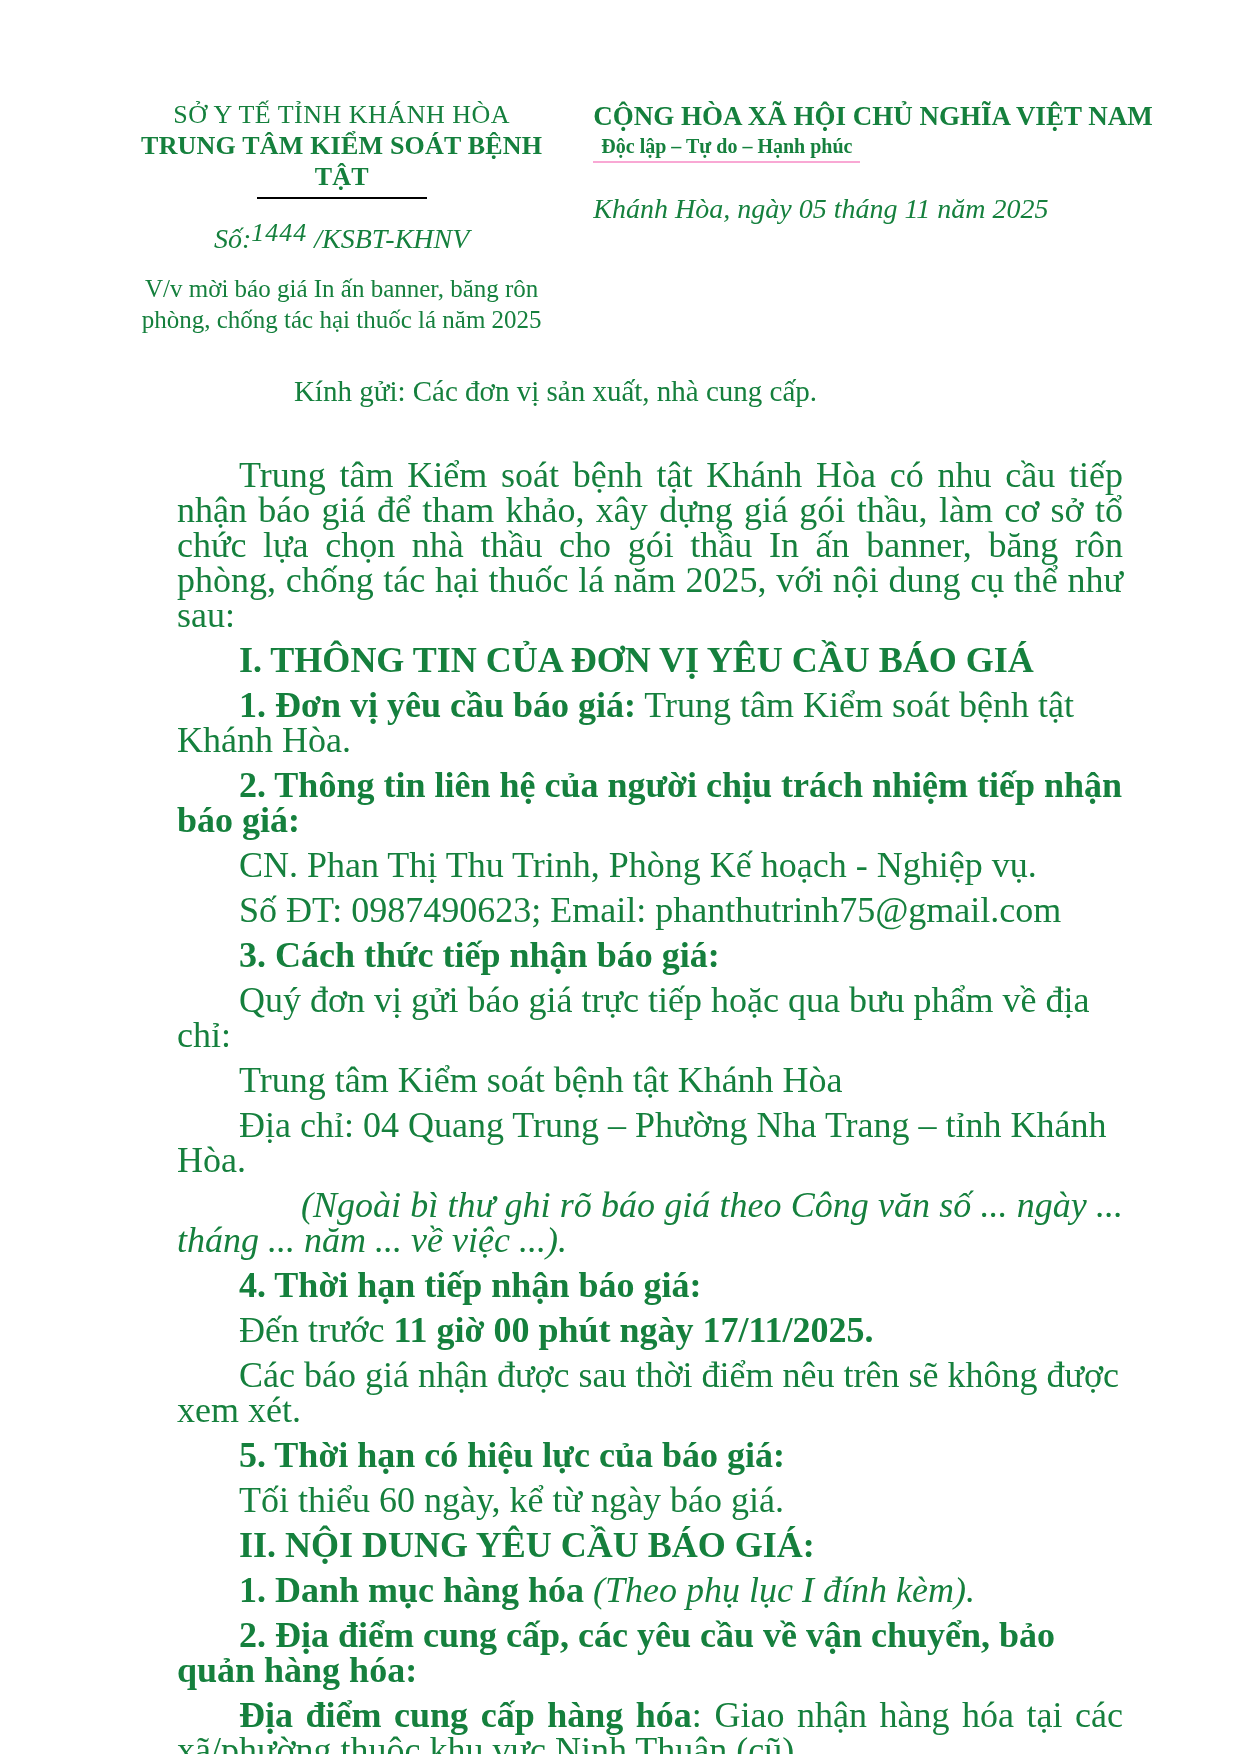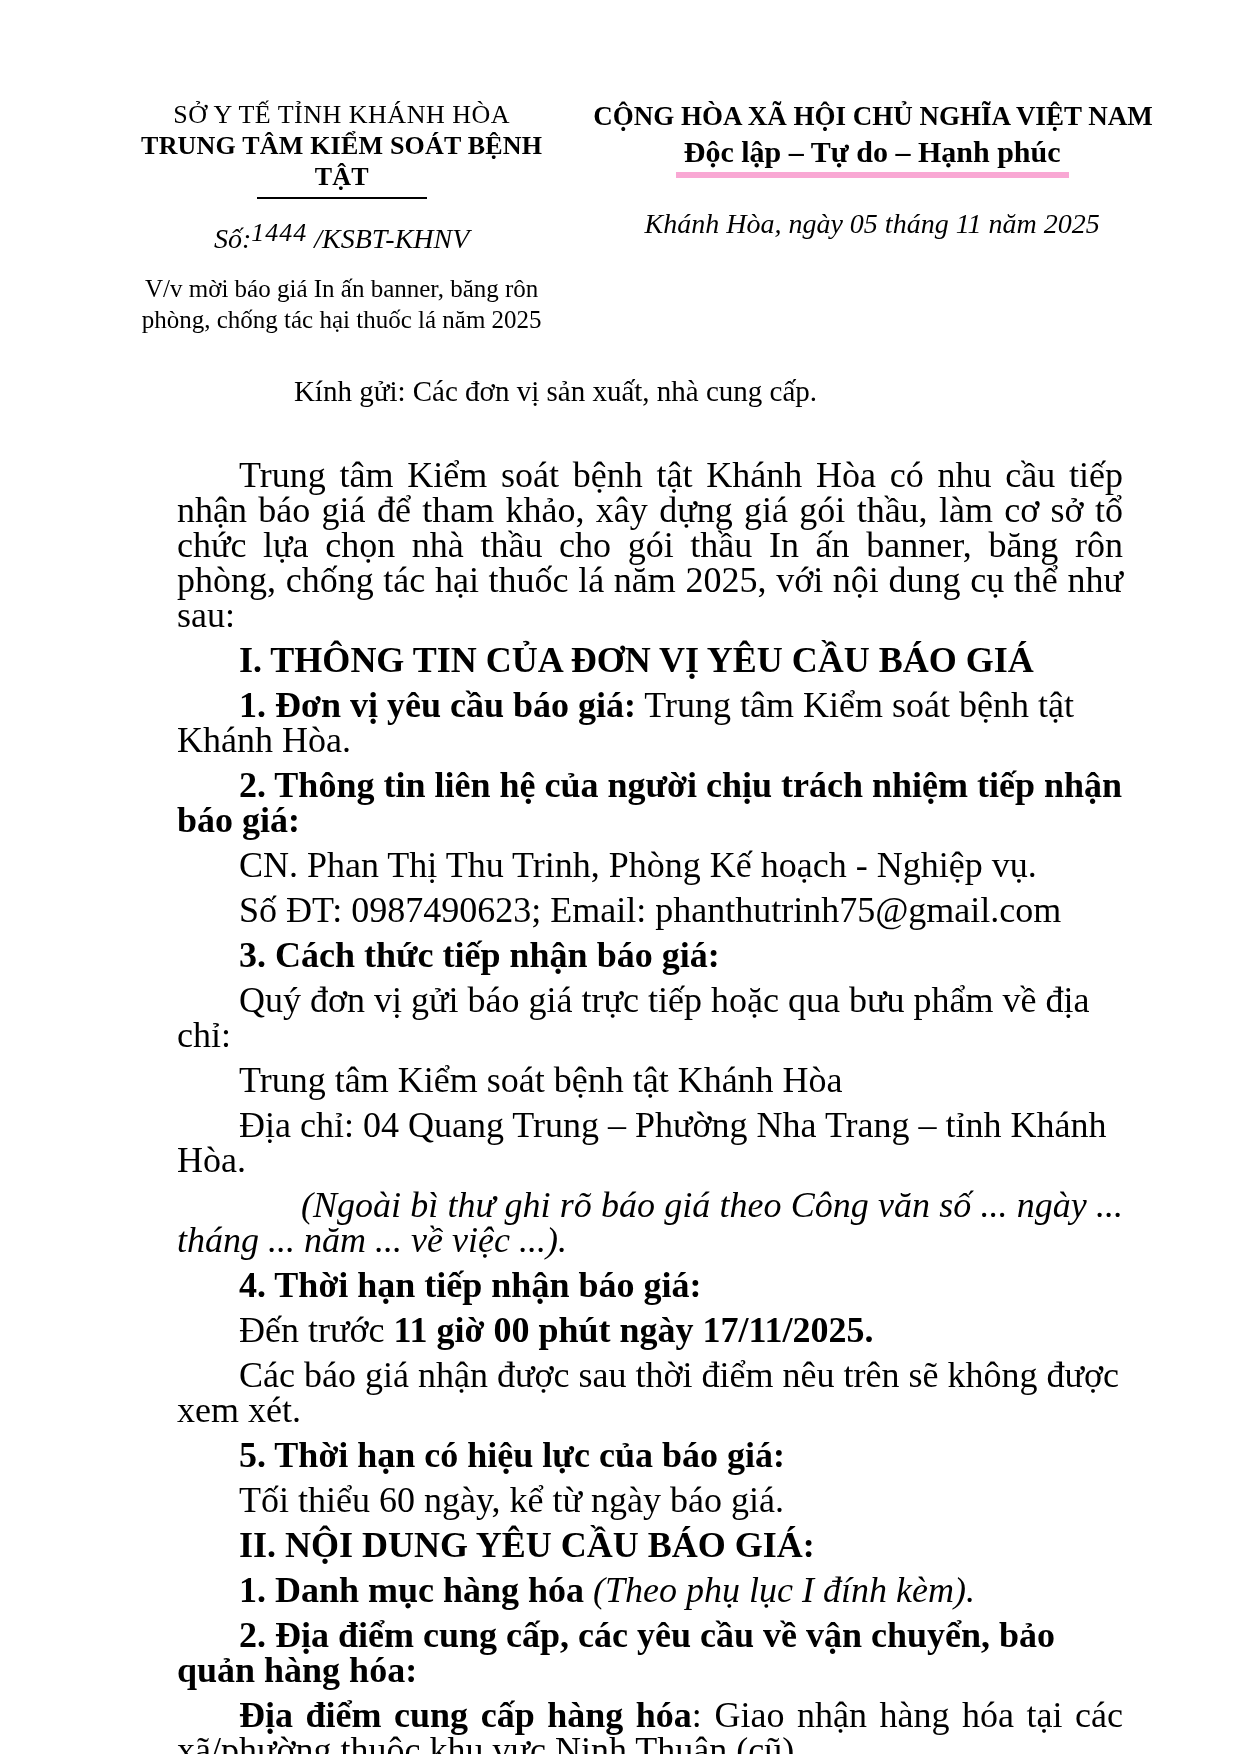--- a/index.html
+++ b/index.html
@@ -1,40 +1,40 @@
 <!DOCTYPE html>
 <html><head>
 <meta charset="utf-8">
 <style>
   html, body { margin: 0; padding: 0; background: #e8e8e8; }
   .page {
     width: 1241px; height: 1754px;
     margin: 0 auto;
     background: #ffffff;
-    color: #000000;
+    color: #15803d;
     font-family: "Liberation Serif", "DejaVu Serif", serif;
     box-sizing: border-box;
     overflow: hidden;
     position: relative;
   }
   
   .header { display: flex; padding: 100px 90px 0 120px; }
   .col-left  { width: 43%; text-align: center; }
-  .col-right { width: 57%; text-align: center; padding-left: 30px; box-sizing: border-box; }
+  .col-right { width: 57%; text-align: left; padding-left: 30px; box-sizing: border-box; }
   .agency-parent { font-size: 26px; line-height: 30px; letter-spacing: 0.5px; }
   .agency-name   { font-size: 26px; line-height: 31px; font-weight: bold; letter-spacing: 0.2px; }
   .short-rule { width: 170px; height: 2px; background: #000; margin: 5px auto 0 auto; }
   .doc-number { margin-top: 24px; font-size: 28px; white-space: nowrap; font-style: italic; }
   .doc-number .raised { position: relative; top: -7px; font-size: 26px; letter-spacing: 1px; }
   .subject { margin-top: 18px; font-size: 25px; line-height: 31px; }
   .nation { font-size: 27px; line-height: 33px; font-weight: bold; white-space: nowrap; }
   .motto-wrap { margin-top: 2px; }
   .motto {
-    display: inline-block; font-size: 30px; font-weight: bold;
-    border-bottom: 6px solid #f9a8d4; padding: 0 8px 3px 8px;
+    display: inline-block; font-size: 20px; font-weight: bold;
+    border-bottom: 2px solid #f9a8d4; padding: 0 8px 3px 8px;
   }
   .place-date { margin-top: 30px; font-size: 28px; font-style: italic; white-space: nowrap; }
   
   .salutation { text-align: center; margin-top: 40px; padding-right: 130px; font-size: 29px; }
   .content { padding: 40px 118px 0 177px; font-size: 36px; line-height: 35px; }
   .content p { margin: 10px 0 0 0; }
   .para { text-align: justify; text-indent: 62px; }
   .line { text-indent: 62px; }
   .note { text-align: justify; font-style: italic; margin-left: -62px; text-indent: 124px; }
   .b { font-weight: bold; }

